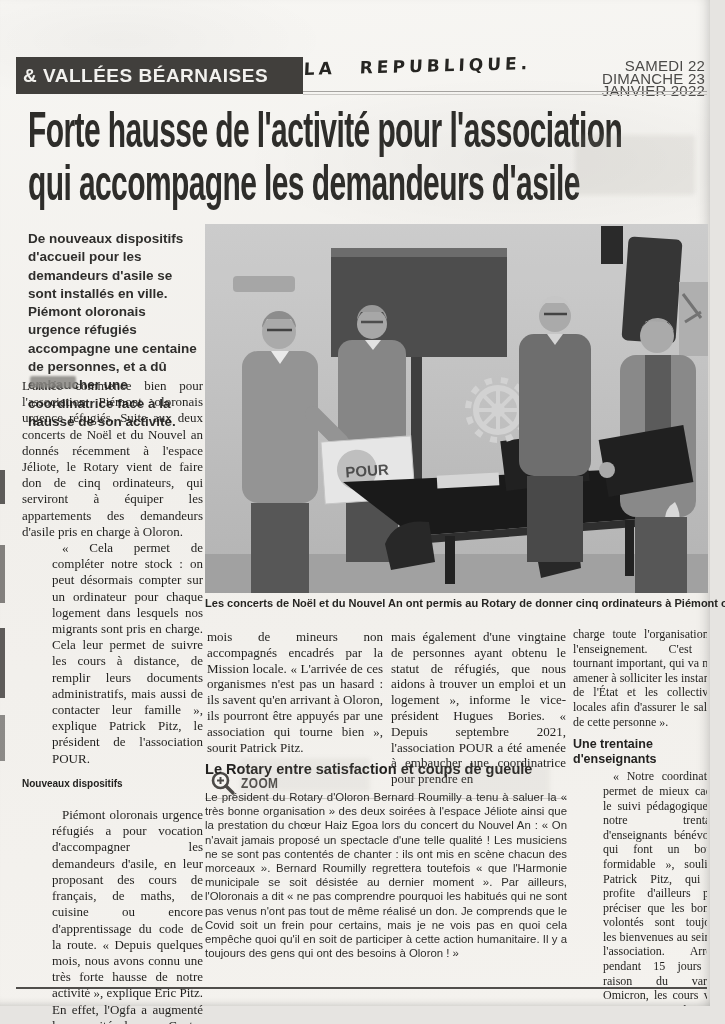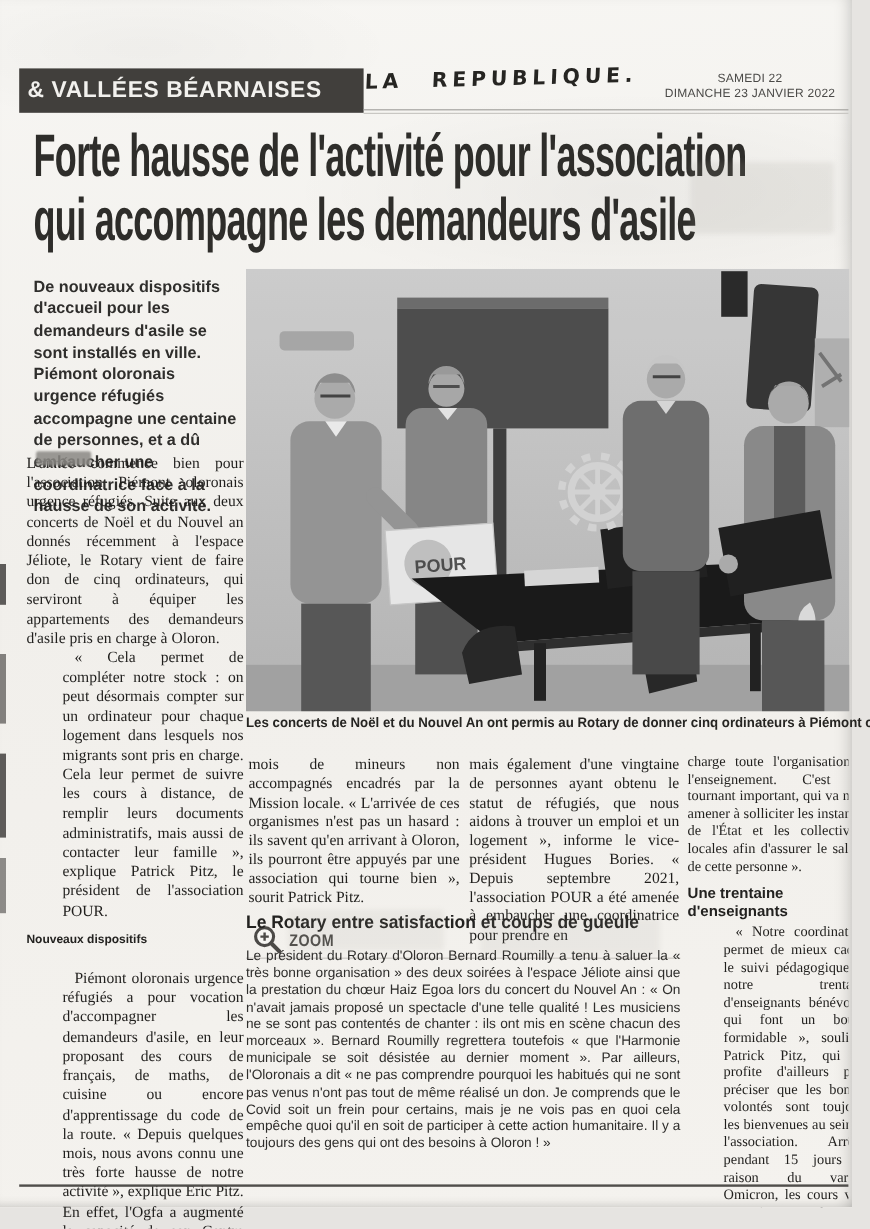--- a/index.html
+++ b/index.html
@@ -24,22 +24,22 @@
     font-size:19px;font-weight:700;letter-spacing:.5px;
     line-height:37px;padding-left:7px;box-sizing:border-box;white-space:nowrap;overflow:hidden;
   }
   .handwritten{
     position:absolute;left:295px;top:56px;width:245px;text-align:center;
     font-family:"DejaVu Sans",sans-serif;font-size:17px;font-weight:700;
     letter-spacing:4px;word-spacing:14px;color:#262522;
     transform:rotate(-1.5deg) skewX(-4deg);
   }
   .dateblock{
-    position:absolute;left:545px;top:60px;width:160px;text-align:center;
-    font-size:10px;line-height:12.5px;color:#4b4a48;letter-spacing:.2px;
+    position:absolute;left:545px;top:60px;width:160px;text-align:right;
+    font-size:15px;line-height:12.5px;color:#4b4a48;letter-spacing:.2px;
   }
   .rule-a{position:absolute;left:303px;top:91px;width:404px;height:1px;background:#a5a3a0;}
   .rule-b{position:absolute;left:303px;top:94px;width:404px;height:1px;background:#c9c7c3;}
   
   .headline{position:absolute;left:28px;top:104px;color:#2e2d2a;}
   .headline .hl{
     display:block;white-space:nowrap;
     font-size:50px;line-height:53px;font-weight:700;letter-spacing:-1px;
     transform:scaleX(.60);transform-origin:left top;
   }

